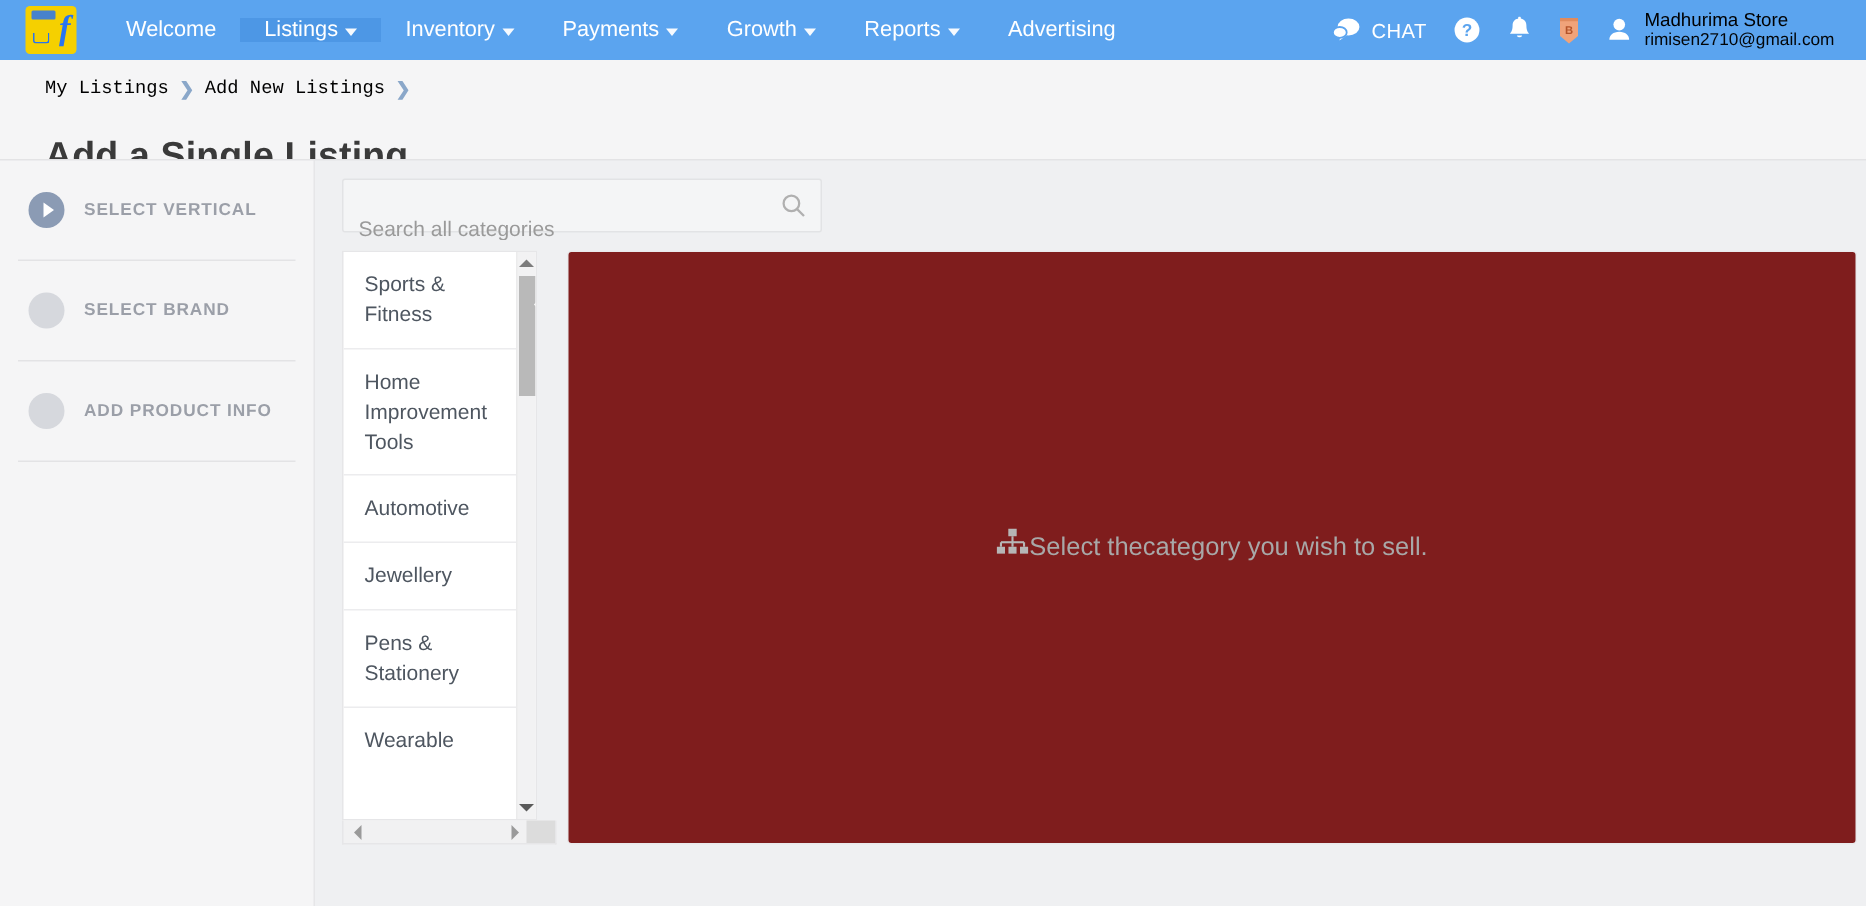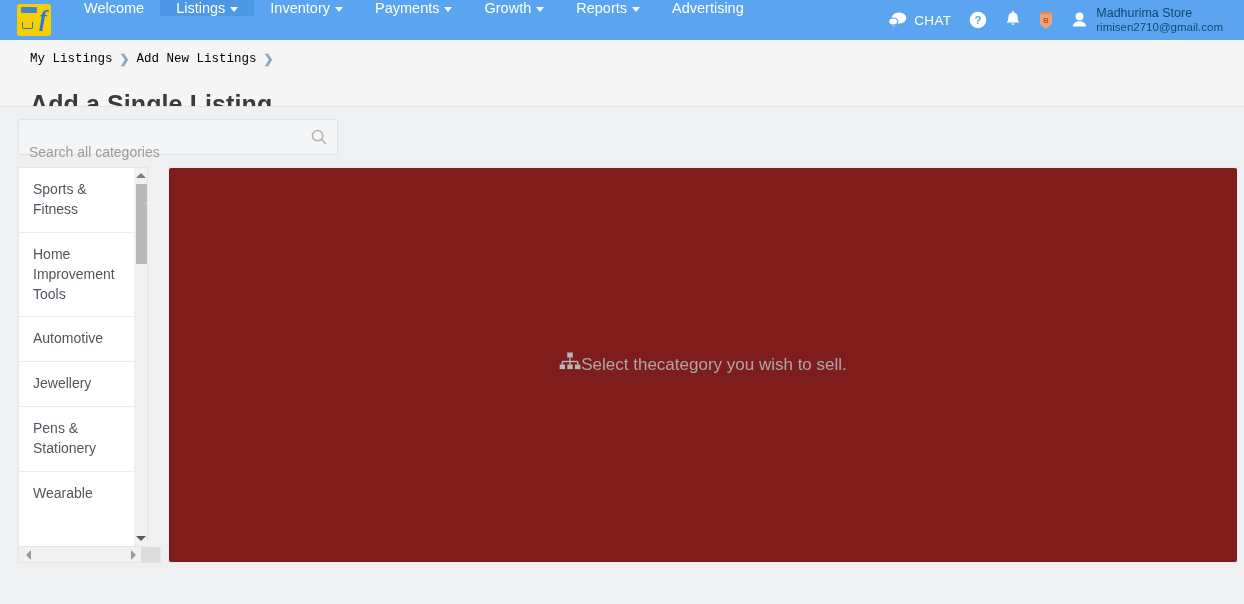--- a/index.html
+++ b/index.html
@@ -35,21 +35,21 @@
   .logo .fchar {
     position: absolute; right: 4px; top: 3px;
     font-family: "Liberation Serif", serif;
     font-style: italic; font-weight: bold;
     font-size: 23px; line-height: 23px; color: #2874f0;
   }
   .logo .cart {
     position: absolute; left: 5px; bottom: 7px; width: 11px; height: 7px;
     border: 1.5px solid #2874f0; border-top: none; border-radius: 0 0 2px 2px;
   }
-  .nav-items { display: flex; align-items: flex-start; }
+  .nav-items { display: flex; align-items: center; }
   .nav-item {
     display: flex; align-items: center; gap: 5px;
     padding: 0 16px; color: #ffffff; font-size: 14.5px;
     cursor: pointer; user-select: none;
   }
   .nav-item.active { background: #4d97e5; }
   .caret {
     display: inline-block; width: 0; height: 0;
     border-left: 4px solid transparent; border-right: 4px solid transparent;
     border-top: 5px solid #ffffff; margin-top: 2px; opacity: .95;
@@ -58,21 +58,21 @@
     margin-left: auto; display: flex; align-items: flex-end;
     padding-right: 12px; gap: 0px;
   }
   .nav-right .slot {
     display: flex; align-items: center; justify-content: center;
     height: 40px; padding: 0 9px; cursor: pointer; color: #fff;
   }
   .chat-slot { gap: 7px; font-size: 13.5px; letter-spacing: .3px; padding-right: 14px; }
   .ico-svg { display: block; }
   .user-slot { gap: 8px; padding-left: 4px; cursor: pointer; }
-  .user-text { line-height: 1.18; color: #0c4a6e; }
+  .user-text { line-height: 1.18; color: #000000; }
   .user-name { font-size: 12.5px; display: block; }
   .user-mail { font-size: 11.5px; display: block; opacity: .97; }
 
   
   .crumbbar { padding: 12px 0 0 30px; background: #f5f5f6; }
   .crumbs { display: flex; align-items: center; font-size: 12.5px; }
   .crumb { color: #000000; cursor: pointer; font-family: Liberation Mono, monospace; }
   .crumb-sep {
     color: #8aa7c9; margin: 0 7px; font-size: 12px; font-weight: bold;
     display: inline-block;
@@ -301,20 +301,40 @@
     <span class="crumb">My Listings</span>
     <span class="crumb-sep">❯</span>
     <span class="crumb">Add New Listings</span>
     <span class="crumb-sep">❯</span>
   </div>
   <h1 class="page-title">Add a Single Listing</h1>
 </div>
 
 <div class="content">
 
+  <div class="steps">
+
+    <div class="step current">
+      <span class="step-dot">
+        <span class="chev"></span>
+      </span>
+      <span class="step-label">SELECT VERTICAL</span>
+    </div>
+
+    <div class="step">
+      <span class="step-dot"></span>
+      <span class="step-label">SELECT BRAND</span>
+    </div>
+
+    <div class="step">
+      <span class="step-dot"></span>
+      <span class="step-label">ADD PRODUCT INFO</span>
+    </div>
+
+  </div>
 
   <div class="mainarea">
 
     <div class="searchbox">
       <input type="text" placeholder="Search all categories" style="">
       <svg class="ico-svg" width="16" height="16" viewBox="0 0 16 16">
         <circle cx="6.6" cy="6.6" r="5.2" fill="none" stroke="#b0b0b0" stroke-width="1.5"></circle>
         <line x1="10.4" y1="10.4" x2="15" y2="15" stroke="#b0b0b0" stroke-width="1.5"></line>
       </svg>
     </div>

